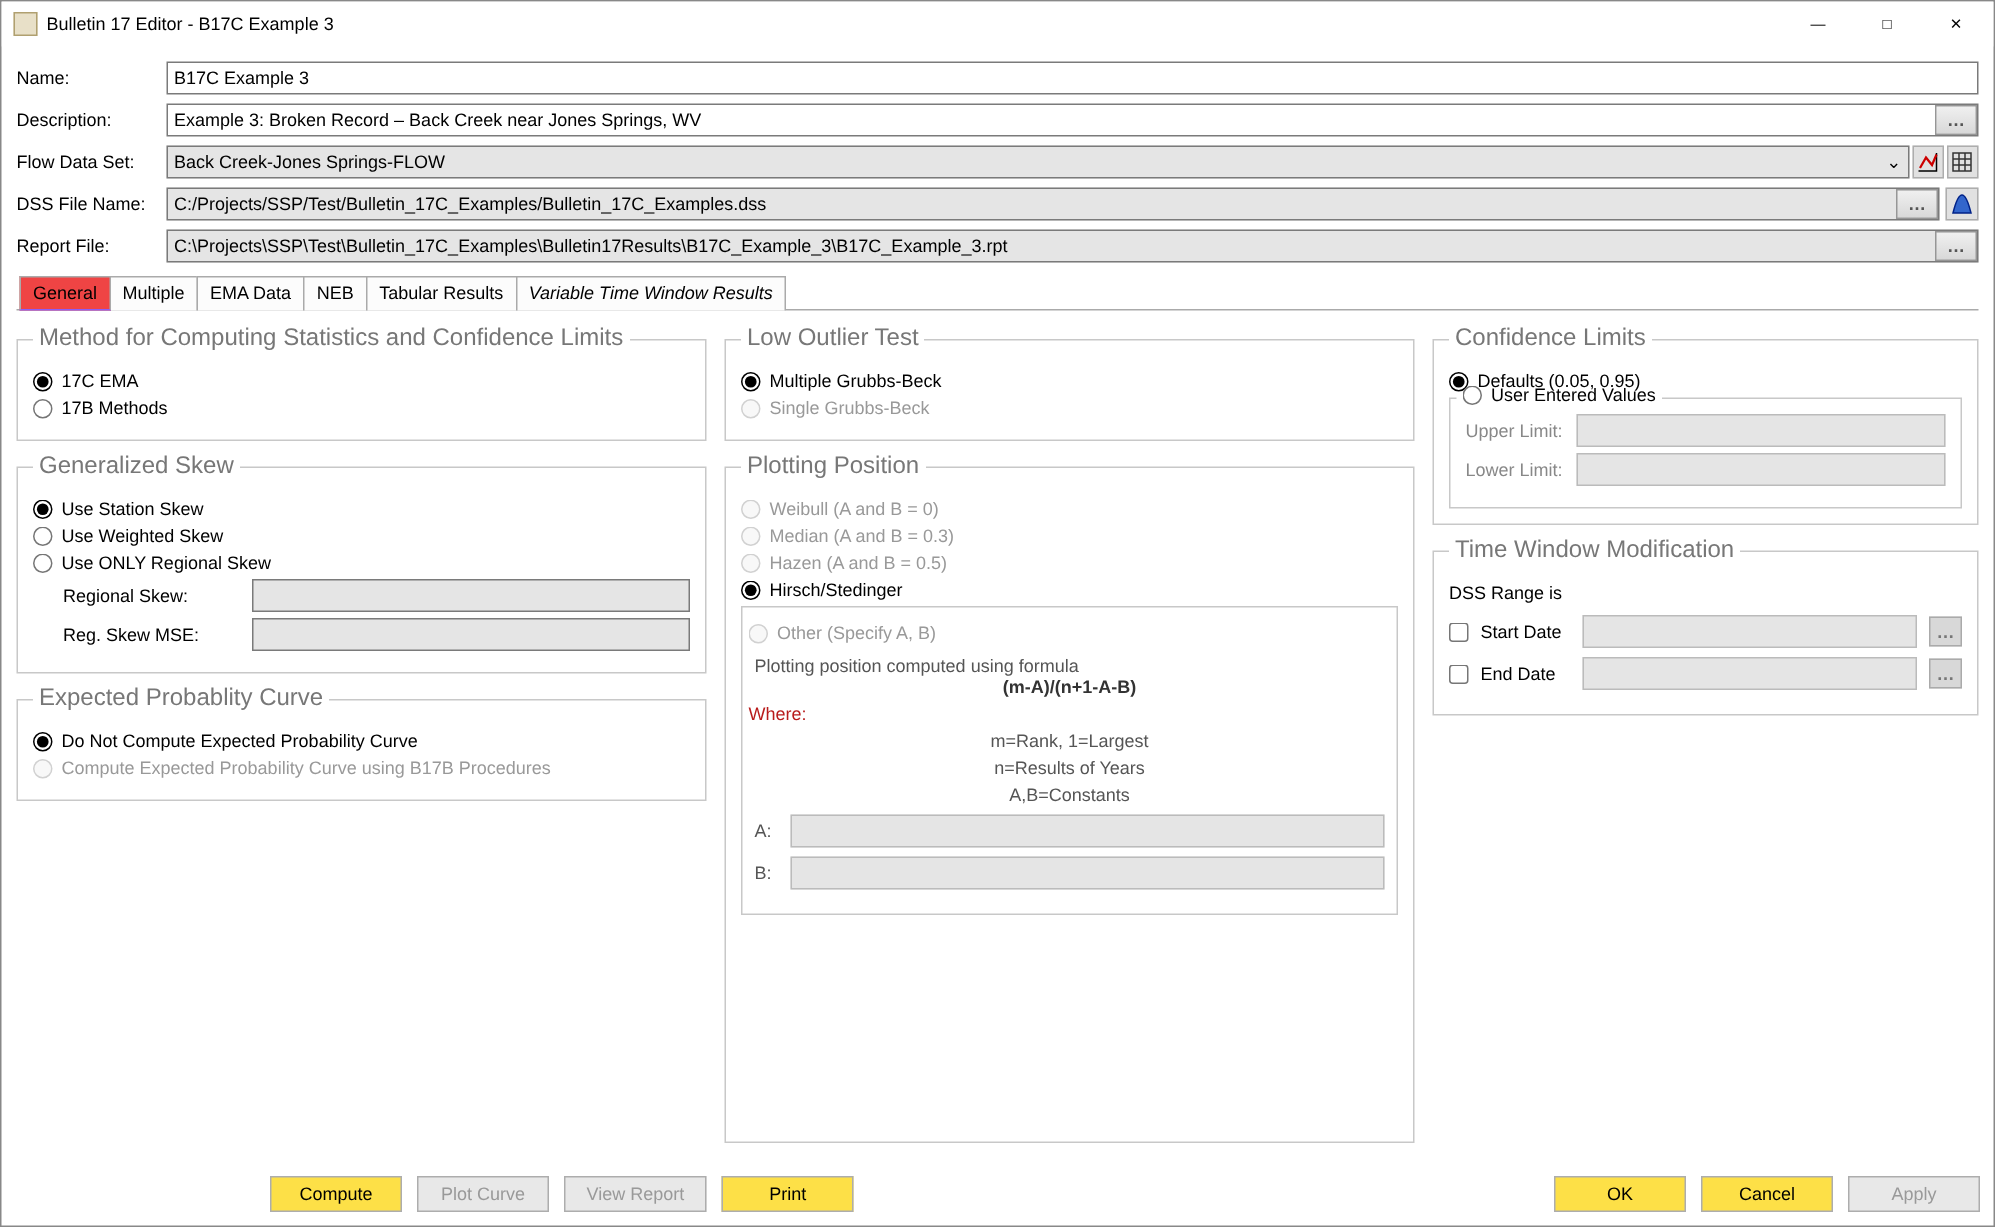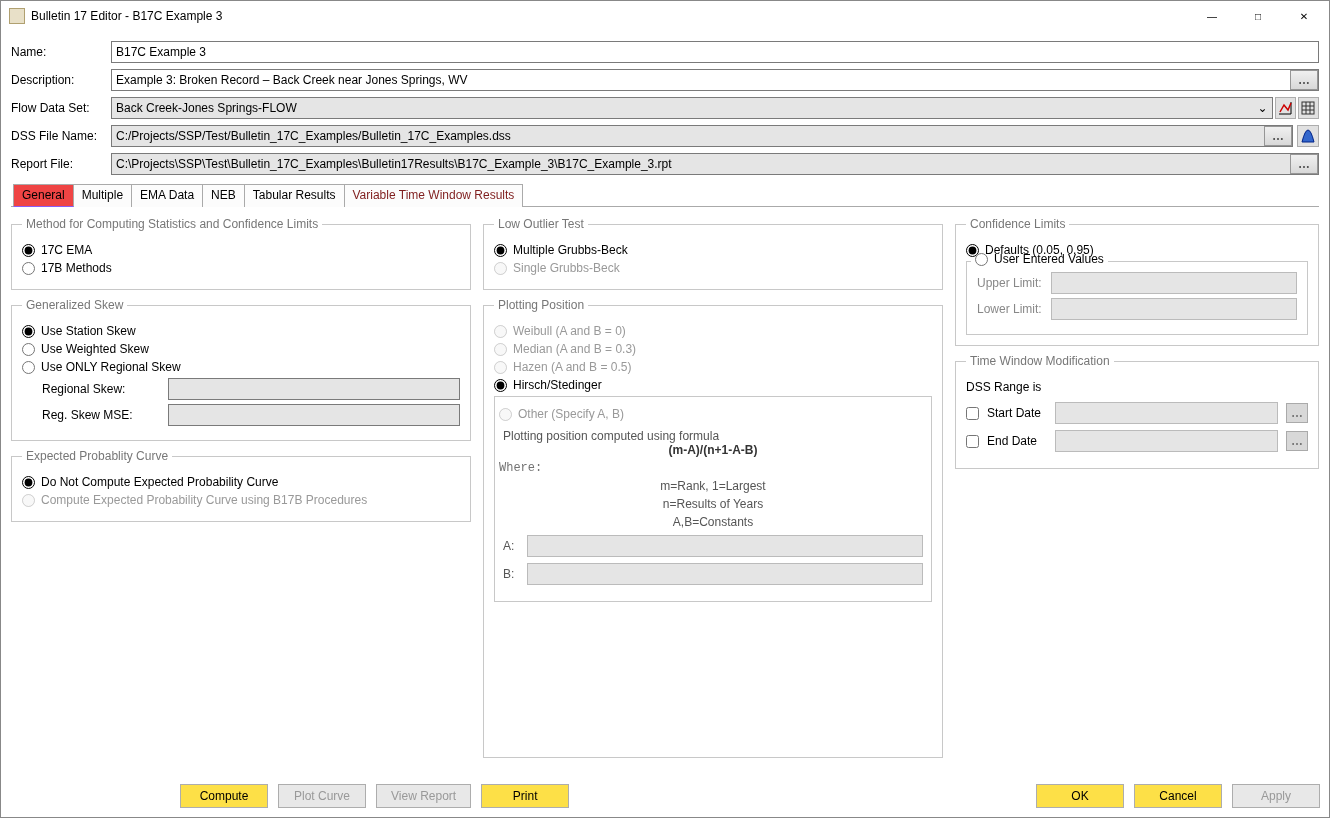--- a/index.html
+++ b/index.html
@@ -22,43 +22,43 @@
 .combo .caret { margin-left: auto; }
 .sq-btn { width: 22px; height: 22px; border: 1px solid #adadad; background: #e1e1e1; display: flex; align-items: center; justify-content: center; font-size: 10px; }
 .sq-btn svg { width: 16px; height: 16px; }
 .dots-btn { width: 28px; height: 20px; border: 1px solid #969696; background: linear-gradient(#f0f0f0,#d8d8d8); display:flex; align-items:center; justify-content:center; font-weight:bold; color:#555; position:absolute; right:1px; top:1px; }
 .field.with-dots { position: relative; }
 .field.with-dots .txt { padding-right: 30px; }
 
 .tabs { margin-top: 8px; border-bottom: 1px solid #aaa; height: 24px; display: flex; padding-left: 2px; }
 .tab { padding: 3px 8px; border: 1px solid #aaa; border-bottom: none; background: #fcfcfc; margin-right: -1px; position: relative; top: 1px; color: #000; }
 .tab.active { background: #ef4444; z-index: 2; border-bottom: 1px solid #8b5cf6; }
-.tab.disabled { color: #7f1d1d; }
+.tab.disabled { color: #000000; font-style: italic; }
 
 .body-area { padding: 10px 0; display: flex; gap: 12px; align-items: flex-start; }
 .col { display: flex; flex-direction: column; gap: 8px; }
 .col1 { flex: 1; }
 .col2 { flex: 1; }
 .col3 { flex: 1; max-width: 364px; }
 
 fieldset { border: 1px solid #c8c8c8; padding: 8px 10px 10px 10px; position: relative; }
-legend { color: #777; padding: 0 4px; font-size: 12px; }
+legend { color: #777; padding: 0 4px; font-size: 16px; }
 
 .radio-row, .check-row { display: flex; align-items: center; gap: 6px; margin: 4px 0; color: #000; }
 .radio-row.disabled, .check-row.disabled, .label.disabled { color: #999; }
 input[type=radio], input[type=checkbox] { accent-color: #000; width:13px; height:13px; }
 input[type=radio]:disabled + span, input[type=checkbox]:disabled + span { color:#999; }
 
 .inline-field { display: flex; align-items: center; gap: 6px; margin: 4px 0 4px 20px; }
 .inline-field label { width: 120px; color: #000; }
 .inline-field input.txt { flex: 1; background:#e5e5e5; }
 
 .plot-desc { color: #555; margin: 8px 4px 0 4px; }
 .plot-eq { text-align: center; font-weight: bold; color: #333; }
-.plot-where { margin-top: 4px; color: #737373; font-family: Liberation Mono, monospace; }
+.plot-where { margin-top: 4px; color: #b91c1c; }
 .plot-list { text-align: center; color: #555; margin-top:4px; }
 
 .ab-row { display:flex; align-items:center; gap:10px; margin:6px 4px; }
 .ab-row label { width:14px; color:#555; }
 .ab-row input { flex:1; height:22px; border:1px solid #bbb; background:#e5e5e5; }
 
 .user-entered { border:1px solid #c8c8c8; padding:8px 10px 10px 10px; margin-top:4px; }
 .ue-row { display:flex; align-items:center; gap:6px; margin:4px 0; }
 .ue-row label { width:68px; color:#888; }
 .ue-row input { flex:1; height:22px; border:1px solid #bbb; background:#e5e5e5; }

